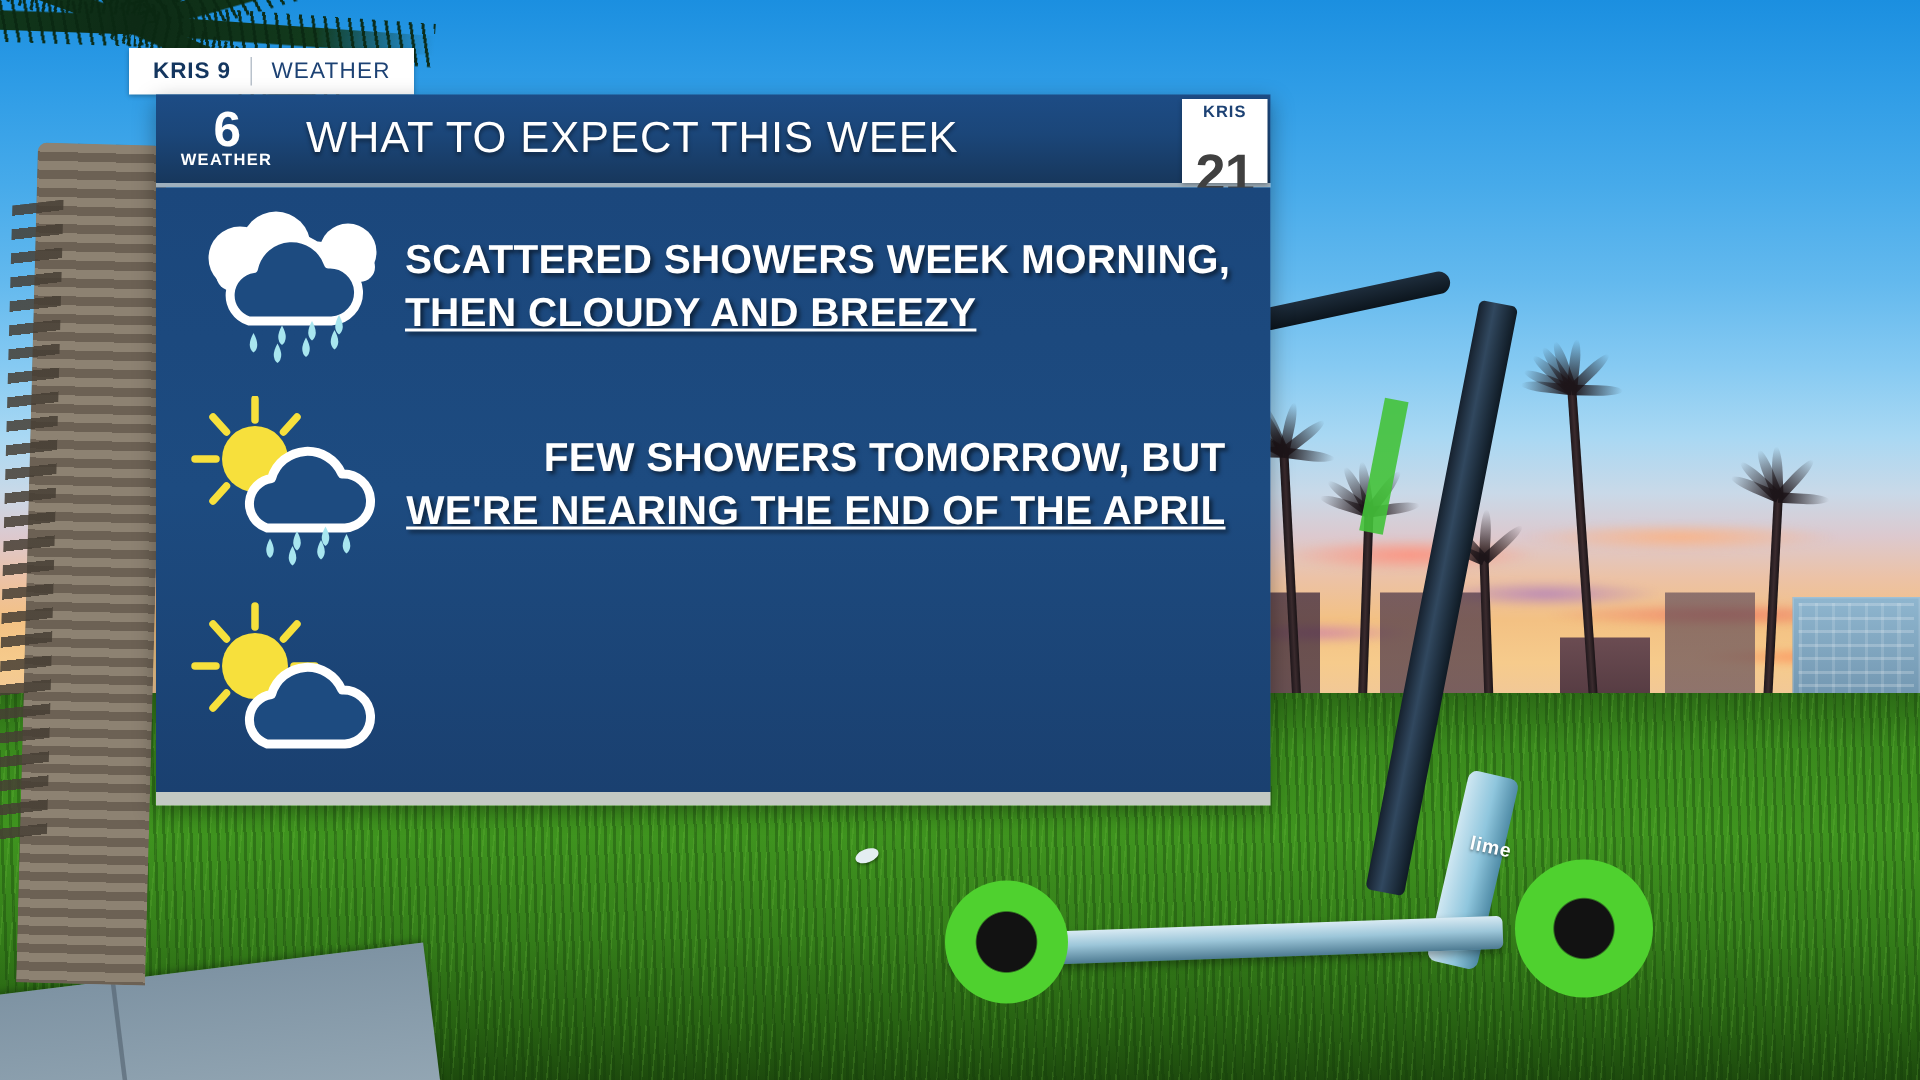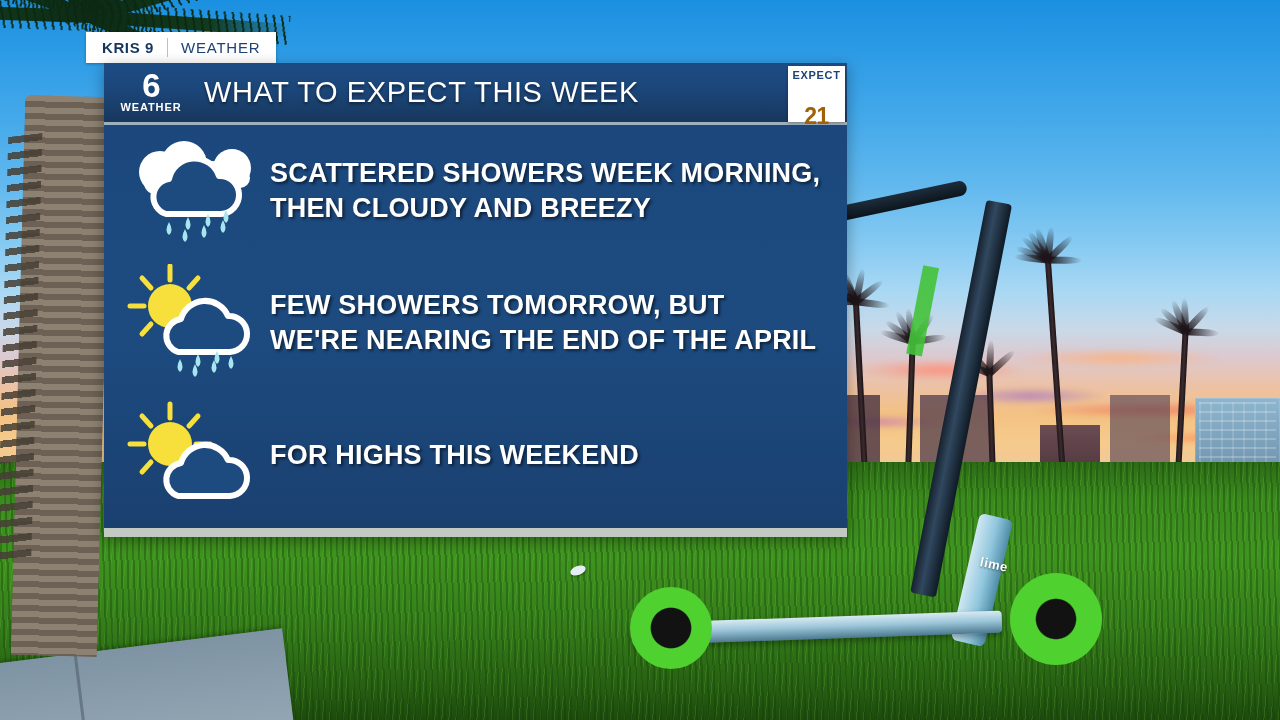--- a/index.html
+++ b/index.html
@@ -315,22 +315,22 @@
     font-size: 11px;
     font-weight: bold;
     letter-spacing: .7px;
     padding-top: 3px;
   }
   .date-badge .dsep {
     height: 1px; background: #aab7c4; margin: 1px 3px 0;
   }
   .date-badge .dday {
     display: block;
-    color: #a16207;
-    font-size: 23px;
+    color: #404040;
+    font-size: 36px;
     font-weight: bold;
     line-height: 34px;
     letter-spacing: -.5px;
   }
   .panel-body {
     position: relative;
     height: 403px;
     background: linear-gradient(to bottom, #1b477c 0%, #1d4b80 50%, #1a4070 100%);
     border-bottom: 9px solid #c3c9c3;
   }
@@ -349,22 +349,22 @@
   }
   .text-cell {
     flex: 1;
     color: #ffffff;
     font-size: 27px;
     font-weight: bold;
     line-height: 1.28;
     letter-spacing: .2px;
     text-shadow: 2px 2px 3px rgba(0,0,0,.55);
   }
-  .text-cell.center { text-align: left; padding-right: 10px; }
-  .text-cell .l2 { display: block; }
+  .text-cell.center { text-align: right; padding-right: 10px; }
+  .text-cell .l2 { display: block; text-decoration: underline; }
 
   
   .wx-svg { position: absolute; left: 0; top: 0; }
 </style>
 </head>
 <body>
 
 <div id="stage">
 
   <div class="photo">
@@ -465,21 +465,21 @@
   <div class="panel">
 
     <div class="panel-header">
       <div class="logo6">
         <span class="six">6</span>
         <span class="rule"></span>
         <span class="wx">WEATHER</span>
       </div>
       <div class="panel-title">WHAT TO EXPECT THIS WEEK</div>
       <div class="date-badge">
-        <span class="dmon">EXPECT</span>
+        <span class="dmon">KRIS</span>
         <span class="dsep"></span>
         <span class="dday">21</span>
       </div>
     </div>
 
     <div class="panel-body">
 
       <div class="row">
         <div class="icon-cell">
           <svg class="wx-svg" width="148" height="118" viewBox="0 0 148 118">
@@ -556,20 +556,19 @@
               <line x1="8" y1="48" x2="22" y2="48"></line>
               <line x1="88" y1="48" x2="74" y2="48"></line>
               <line x1="20" y1="76" x2="29" y2="66"></line>
               <line x1="76" y1="76" x2="67" y2="66"></line>
             </g>
             <circle cx="48" cy="48" r="22" fill="#f7e03c"></circle>
             <path d="M56 100 a17 17 0 0 1 3 -33 a25 25 0 0 1 47 -3 a16 16 0 0 1 2 36 z" fill="#1d4b80" stroke="#ffffff" stroke-width="6" stroke-linejoin="round"></path>
           </svg>
         </div>
         <div class="text-cell">
-          <span class="l2">FOR HIGHS THIS WEEKEND</span>
         </div>
       </div>
 
     </div>
   </div>
 
 </div>
 
 </body></html>

